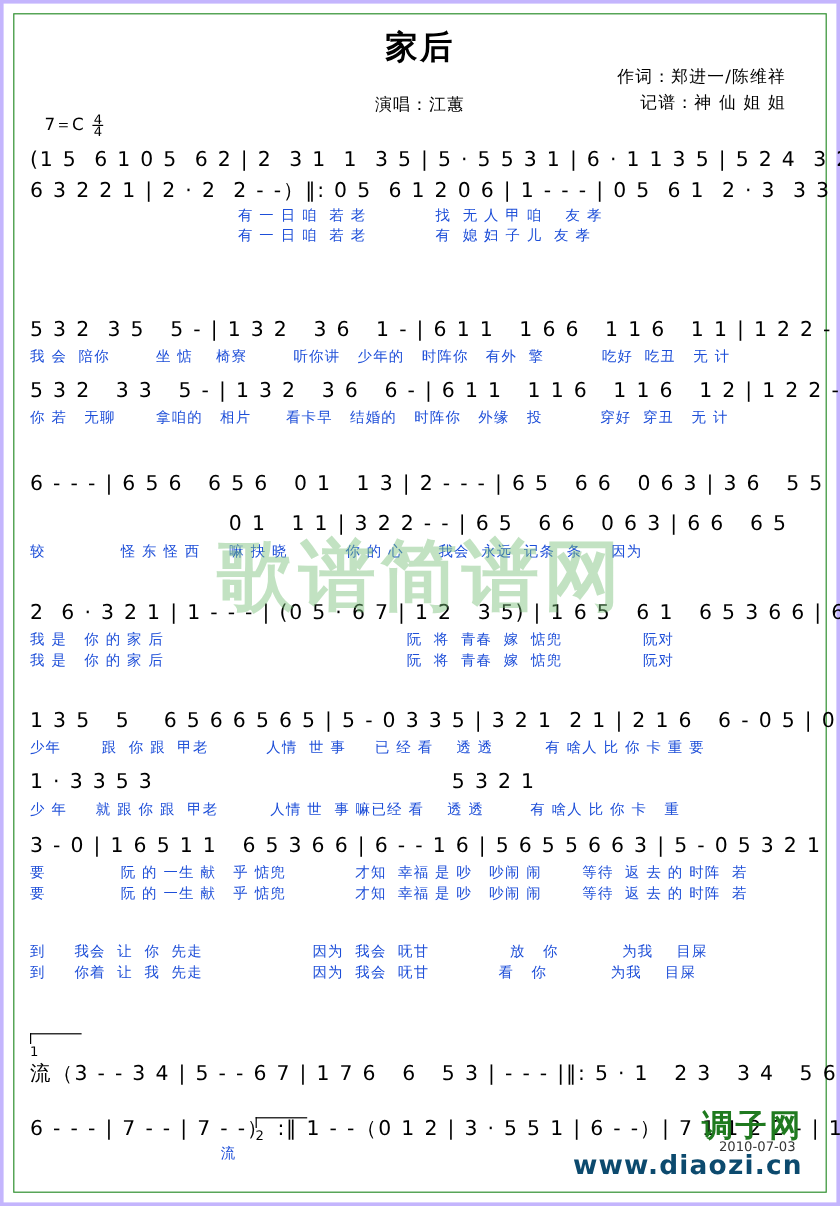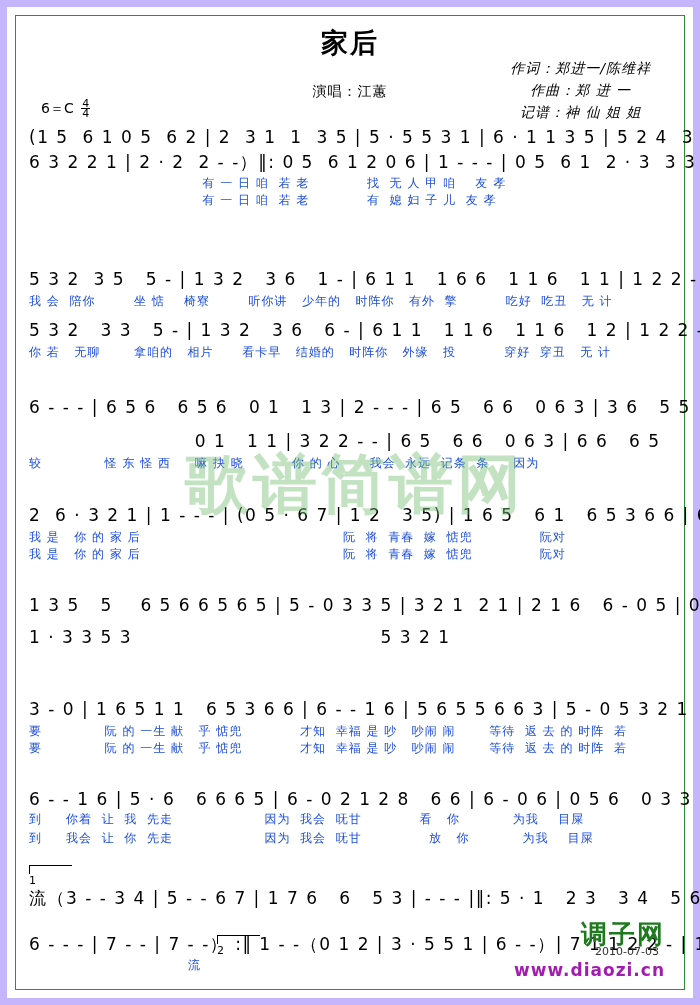--- a/index.html
+++ b/index.html
@@ -5,21 +5,21 @@
   html,body{margin:0;padding:0;}
   body{
     width:700px;height:1005px;
     background:#ffffff;
     font-family:"Liberation Serif", serif;
     position:relative;
     overflow:hidden;
   }
   .sheet{
     position:absolute;left:0;top:0;width:700px;height:1005px;
-    border:7px solid #c4b5fd;
+    border:3px solid #c4b5fd;
     box-sizing:border-box;
     background:#ffffff;
   }
   .inner{
     position:absolute;left:8px;top:8px;right:8px;bottom:8px;
     border:1px solid #2f8f2f;
   }
   
   .title{
     position:absolute;top:18px;left:0;width:100%;
@@ -35,23 +35,22 @@
     font-size:14px;
     font-family:"DejaVu Sans", sans-serif;
     letter-spacing:1px;
     margin-top:20px;
   }
   .credits{
     position:absolute;top:50px;right:42px;
     font-size:14px;
     font-family:"DejaVu Sans", sans-serif;
     line-height:22px;
-    text-align:center;
-    letter-spacing:1px;
-    font-style:italic;
+    text-align:right;
+    letter-spacing:1px;
   }
   .keysig{
     position:absolute;top:92px;left:34px;
     font-size:14px;
     font-family:"DejaVu Sans", sans-serif;
   }
   .keysig .frac{
     display:inline-block;
     vertical-align:middle;
     text-align:center;
@@ -107,23 +106,23 @@
   
   .footer-logo{
     position:absolute;right:28px;bottom:46px;
     font-size:26px;font-weight:bold;
     font-family:"DejaVu Sans", sans-serif;
     color:#1f7a1f;
     letter-spacing:2px;
   }
   .footer-url{
     position:absolute;right:28px;bottom:18px;
-    font-size:17px;font-weight:bold;
-    font-family:"DejaVu Sans", sans-serif;
-    color:#a21caf;
+    font-size:22px;font-weight:bold;
+    font-family:"DejaVu Sans", sans-serif;
+    color:#0c4a6e;
     letter-spacing:1px;
     text-align:right;
   }
   .date{
     position:absolute;right:34px;bottom:40px;
     font-size:11px;
     font-family:"DejaVu Sans", sans-serif;
     color:#333;
   }
   .ending{
@@ -141,26 +140,25 @@
 <body>
 
 <div class="sheet">
   <div class="inner"></div>
 
   <div class="title">家后</div>
   <div class="singer">演唱：江蕙</div>
 
   <div class="credits">
     <div>作词：郑进一/陈维祥</div>
-    <div>作曲：郑 进 一</div>
     <div>记谱：神 仙 姐 姐</div>
   </div>
 
   <div class="keysig">
-    <span>6＝C</span>
+    <span>7＝C</span>
     <span class="frac">
       <i class="num">4</i>
       <i class="den">4</i>
     </span>
   </div>
 
   <div class="sys" style="top:120px">
     <div class="notes">(1 5  6 1 0 5  6 2 | 2  3 1  1  3 5 | 5 · 5 5 3 1 | 6 · 1 1 3 5 | 5 2 4  3 2 1 | 2  3 1 - 1 ·</div>
     <div class="notes">6 3 2 2 1 | 2 · 2  2 - -）‖: 0 5  6 1 2 0 6 | 1 - - - | 0 5  6 1  2 · 3  3 3 5 | 2 - - -</div>
     <div class="lyr">                                    有 一 日 咱  若 老            找  无 人 甲 咱    友 孝</div>
@@ -181,33 +179,34 @@
   </div>
 
   <div class="sys" style="top:498px">
     <div class="notes">2  6 · 3 2 1 | 1 - - - | (0 5 · 6 7 | 1 2   3 5) | 1 6 5   6 1   6 5 3 6 6 | 6 - 0 1 1</div>
     <div class="lyr">我 是   你 的 家 后                                          阮  将  青春  嫁  惦兜              阮对</div>
     <div class="lyr lyr2">我 是   你 的 家 后                                          阮  将  青春  嫁  惦兜              阮对</div>
   </div>
 
   <div class="sys" style="top:588px">
     <div class="notes">1 3 5   5    6 5 6 6 5 6 5 | 5 - 0 3 3 5 | 3 2 1  2 1 | 2 1 6   6 - 0 5 | 0 5 5 5 · 6 7 3 3</div>
+    <div class="lyr">少年       跟  你 跟  甲老          人情  世 事     已 经 看    透 透         有 啥人 比 你 卡 重 要</div>
     <div class="notes" style="margin-top:8px">1 · 3 3 5 3                                    5 3 2 1                                     7 · 3</div>
+    <div class="lyr">少 年     就 跟 你 跟  甲老         人情 世  事 嘛已经 看    透 透        有 啥人 比 你 卡   重</div>
   </div>
 
   <div class="sys" style="top:692px">
     <div class="notes">3 - 0 | 1 6 5 1 1   6 5 3 6 6 | 6 - - 1 6 | 5 6 5 5 6 6 3 | 5 - 0 5 3 2 1   2 2   1</div>
     <div class="lyr">要             阮 的 一生 献   乎 惦兜            才知  幸福 是 吵   吵闹 闹       等待  返 去 的 时阵  若</div>
     <div class="lyr lyr2">要             阮 的 一生 献   乎 惦兜            才知  幸福 是 吵   吵闹 闹       等待  返 去 的 时阵  若</div>
   </div>
 
   <div class="sys" style="top:782px">
-    <div class="notes">6 - - 1 6 | 5 · 6   6 6 6 5 | 6 - 0 2 1 2 8   6 6 | 6 - 0 6 | 0 5 6   0 3 3</div>
+    <div class="lyr">到     我会  让  你  先走                   因为  我会  呒甘              放   你           为我    目屎</div>
     <div class="lyr lyr2">到     你着  让  我  先走                   因为  我会  呒甘            看   你           为我    目屎</div>
-    <div class="lyr">到     我会  让  你  先走                   因为  我会  呒甘              放   你           为我    目屎</div>
   </div>
 
   <div class="sys" style="top:880px">
     <div class="notes">流（3 - - 3 4 | 5 - - 6 7 | 1 7 6   6   5 3 | - - - |‖: 5 · 1   2 3   3 4   5 6 | 5 - - -</div>
     <div class="notes" style="margin-top:22px">6 - - - | 7 - - | 7 - -） :‖ 1 - -（0 1 2 | 3 · 5 5 1 | 6 - -）| 7 1 1 2 2 - | 1 - - -</div>
     <div class="lyr">                                 流</div>
   </div>
 
   <div class="ending" style="top:858px;left:22px">
     <span class="bracket"></span>

